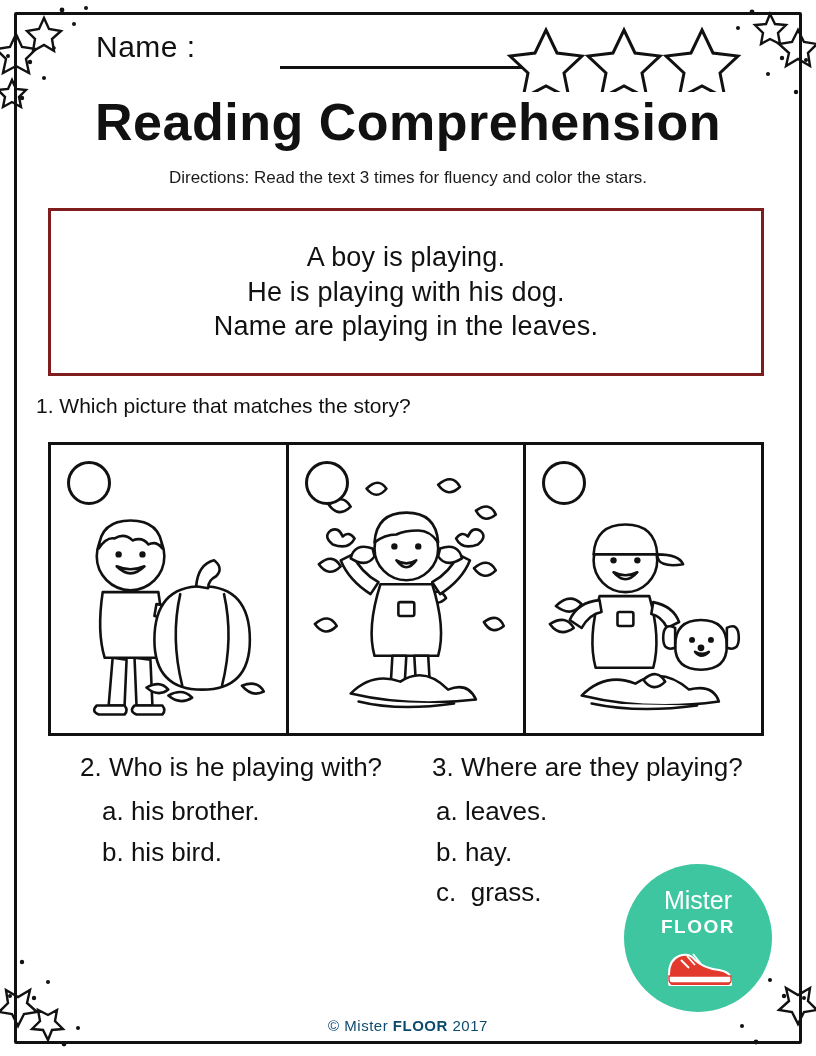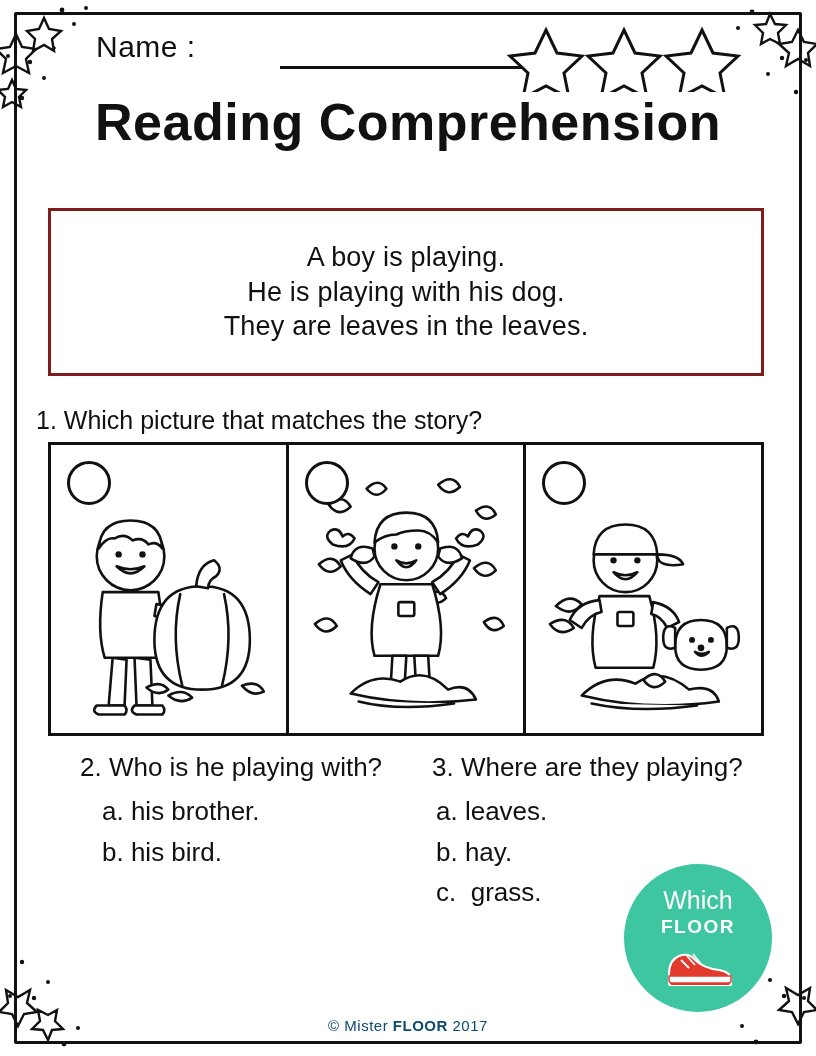--- a/index.html
+++ b/index.html
@@ -117,22 +117,22 @@
   .passage-line {
     font-size: 27px;
     line-height: 1.05;
     letter-spacing: 0.2px;
   }
 
   
   .q1 {
     position: absolute;
     left: 36px;
-    top: 406px;
-    font-size: 25px;
+    top: 394px;
+    font-size: 21px;
   }
 
   .picture-row {
     position: absolute;
     left: 48px;
     top: 442px;
     width: 716px;
     height: 294px;
     display: flex;
     border: 3px solid #111;
@@ -279,25 +279,26 @@
     <svg class="star-group" viewBox="0 0 240 66">
       <g fill="#ffffff" stroke="#111" stroke-width="3">
         <path d="M40 4 l11 23 25 3 -18 17 5 25 -23 -12 -23 12 5 -25 -18 -17 25 -3z"></path>
         <path d="M118 4 l11 23 25 3 -18 17 5 25 -23 -12 -23 12 5 -25 -18 -17 25 -3z"></path>
         <path d="M196 4 l11 23 25 3 -18 17 5 25 -23 -12 -23 12 5 -25 -18 -17 25 -3z"></path>
       </g>
     </svg>
   </div>
 
   <div class="title">Reading Comprehension</div>
+  <div class="directions">Directions: Read the text 3 times for fluency and color the stars.</div>
 
   <div class="passage-box">
     <div class="passage-line">A boy is playing.</div>
     <div class="passage-line">He is playing with his dog.</div>
-    <div class="passage-line">They are leaves in the leaves.</div>
+    <div class="passage-line">Name are playing in the leaves.</div>
   </div>
 
   <div class="q1">1. Which picture that matches the story?</div>
 
   <div class="picture-row">
 
     <div class="pic-cell">
       <div class="pic-bubble"></div>
       <svg class="pic-art" viewBox="0 0 236 288">
         <g fill="#fff" stroke="#111" stroke-width="2.6" stroke-linejoin="round" stroke-linecap="round">
@@ -426,21 +427,21 @@
   <div class="q-col q3">
     <p class="q-stem">3. Where are they playing?</p>
     <ul class="q-choices">
       <li>a. leaves.</li>
       <li>b. hay.</li>
       <li>c.  grass.</li>
     </ul>
   </div>
 
   <div class="logo">
-    <div class="logo-mister">Which</div>
+    <div class="logo-mister">Mister</div>
     <div class="logo-floor">FLOOR</div>
     <svg class="logo-shoe" width="70" height="42" viewBox="0 0 70 42">
       <path d="M6 30 q0 -14 10 -18 q10 -4 16 4 q8 8 24 10 q12 2 12 10 l0 4 q0 2 -3 2 H9 q-3 0 -3 -3z" fill="#e23b2e" stroke="#fff" stroke-width="2"></path>
       <path d="M6 32 h62 v5 q0 2 -3 2 H9 q-3 0 -3 -3z" fill="#ffffff" stroke="#e23b2e" stroke-width="1.4"></path>
       <path d="M18 16 l8 8 M24 12 l8 9 M30 10 l8 10" stroke="#ffffff" stroke-width="1.8" fill="none"></path>
     </svg>
   </div>
 
   <div class="footer">
     <span>© Mister </span><b>FLOOR</b><span> 2017</span>

